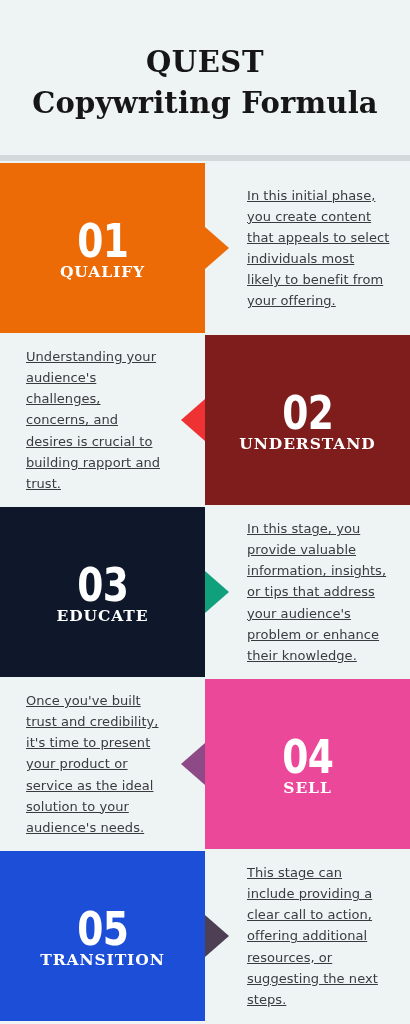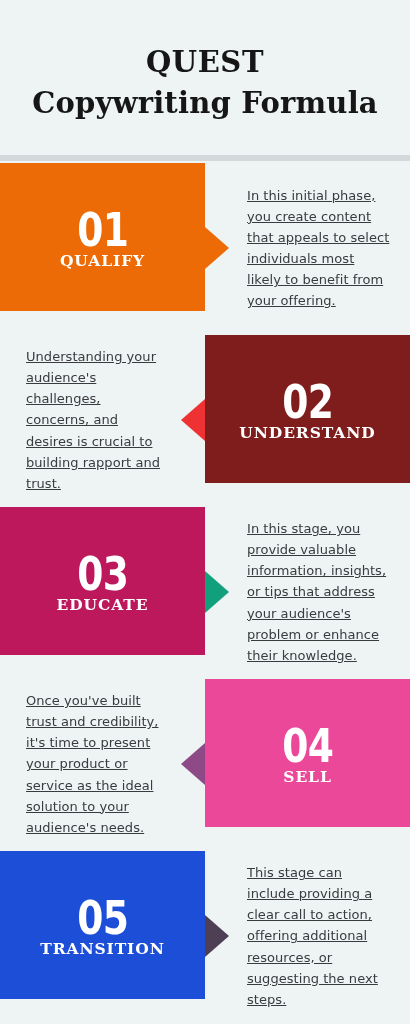--- a/index.html
+++ b/index.html
@@ -79,21 +79,21 @@
     width: 410px;
     height: 170px;
     margin-bottom: 2px;
     background: #eef3f3;
   }
 
   .color-block {
     position: absolute;
     top: 0;
     width: 205px;
-    height: 148px;
+    height: 170px;
     display: flex;
     flex-direction: column;
     align-items: center;
     justify-content: center;
     box-sizing: border-box;
   }
   .step.left .color-block  { left: 0; }
   .step.right .color-block { right: 0; }
 
   .step-number {
@@ -188,21 +188,21 @@
         <div class="step-number">02</div>
         <div class="step-label">UNDERSTAND</div>
       </div>
       <div class="arrow" style="border-right-color: rgb(238, 50, 51);"></div>
       <div class="desc-block">
         <div class="desc-text">Understanding your audience's challenges, concerns, and desires is crucial to building rapport and trust.</div>
       </div>
     </div>
 
     <div class="step left">
-      <div class="color-block" style="background: #be185d;">
+      <div class="color-block" style="background: #0f172a;">
         <div class="step-number">03</div>
         <div class="step-label">EDUCATE</div>
       </div>
       <div class="arrow" style="border-left-color: rgb(16, 160, 124);"></div>
       <div class="desc-block">
         <div class="desc-text">In this stage, you provide valuable information, insights, or tips that address your audience's problem or enhance their knowledge.</div>
       </div>
     </div>
 
     <div class="step right">

